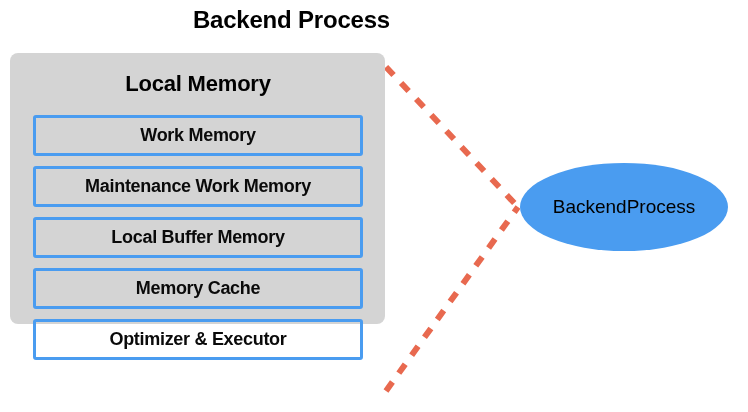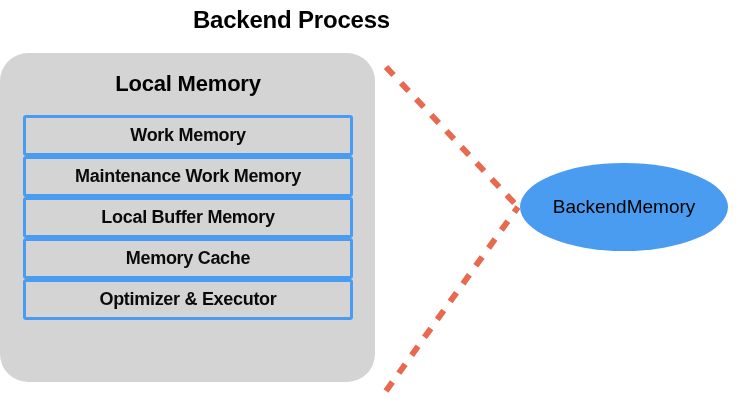--- a/index.html
+++ b/index.html
@@ -34,26 +34,26 @@
     width: 390px;
     text-align: right;
     font-size: 24px;
     font-weight: bold;
     color: #000000;
     letter-spacing: -0.2px;
     white-space: nowrap;
   }
   #local-memory-panel {
     position: absolute;
-    left: 0;
+    left: 10px;
     top: 53px;
     width: 375px;
-    height: 329px;
+    height: 271px;
     background: #d4d4d4;
-    border-radius: 28px;
+    border-radius: 8px;
     box-sizing: border-box;
   }
   #panel-heading {
     position: absolute;
     left: 23px;
     top: 18px;
     width: 330px;
     text-align: center;
     font-size: 22px;
     font-weight: bold;
@@ -67,20 +67,21 @@
     top: 62px;
     width: 330px;
   }
   .memory-box {
     box-sizing: border-box;
     width: 330px;
     height: 41px;
     border: 3px solid #4a9cf0;
     border-radius: 3px;
     background: transparent;
+    margin-bottom: 10px;
     display: flex;
     align-items: center;
     justify-content: center;
   }
   .memory-box:last-child {
     margin-bottom: 0;
   }
   .memory-box-label {
     font-size: 18px;
     font-weight: bold;
@@ -138,16 +139,16 @@
         <span class="memory-box-label">Memory Cache</span>
       </div>
       <div class="memory-box" style="border-color: rgb(74, 156, 240);">
         <span class="memory-box-label">Optimizer &amp; Executor</span>
       </div>
     </div>
   </div>
 
   <div id="backend-process-node" style="background: rgb(74, 156, 240);">
     <span class="node-line">Backend</span>
-    <span class="node-line">Memory</span>
+    <span class="node-line">Process</span>
   </div>
 
 </div>
 
 </body></html>

